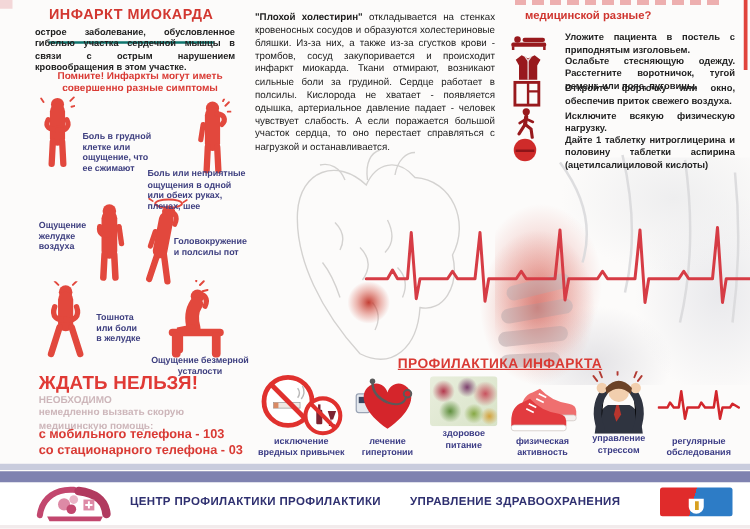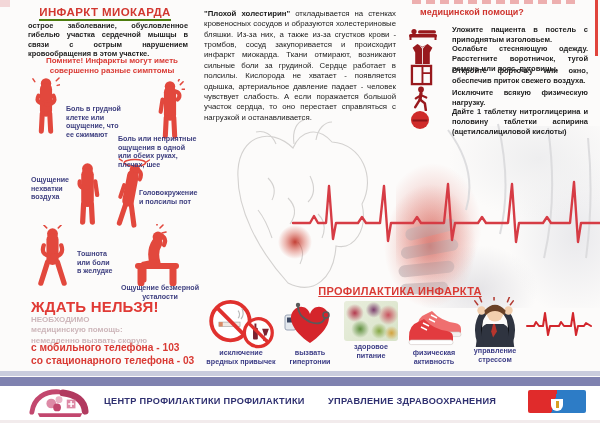--- a/index.html
+++ b/index.html
@@ -8,21 +8,21 @@
     background:#fcfbfa;
     font-family:"Liberation Sans","DejaVu Sans",sans-serif;
     color:#1d1d1d;
   }
   .abs{position:absolute;}
   
   .main-title{
     left:30px;top:6px;width:150px;text-align:center;
     font-size:11.5px;font-weight:bold;color:#d23730;letter-spacing:.4px;
   }
-  .main-title .u{border-bottom:2px solid #4d7c0f;padding-bottom:1px;}
+  .main-title .u{border-bottom:2px solid #0f766e;padding-bottom:15px;}
   .definition{
     left:28px;top:21px;width:160px;font-size:7.4px;line-height:1.28;
     text-align:justify;color:#222;font-weight:600;
   }
   .reminder{
     left:42px;top:56px;width:140px;text-align:center;
     font-size:8px;font-weight:bold;color:#d93a34;line-height:1.25;
   }
   .sym-label{
     font-size:7.1px;line-height:1.22;color:#3f4080;font-weight:600;
@@ -201,30 +201,30 @@
   <circle cx="28" cy="13" r="5.4" fill="#e2483d"></circle>
   <path d="M27,19 C23,25 23,32 25,39" stroke="#e2483d" stroke-width="11" stroke-linecap="round"></path>
   <path d="M34,21 C37,15 33,10 28,12" stroke="#e2483d" stroke-width="4.2" stroke-linecap="round"></path>
   <path d="M24,38 L14,40 L14,56" stroke="#e2483d" stroke-width="5" stroke-linecap="round"></path>
   <path d="M8,42 L46,42" stroke="#e2483d" stroke-width="6" stroke-linecap="round"></path>
   <path d="M11,45 L11,59 M43,45 L43,59" stroke="#e2483d" stroke-width="7" stroke-linecap="round"></path>
 </svg></span>
 
 <div class="abs sym-label lbl1">Боль в грудной клетке или ощущение, что ее сжимают</div>
 <div class="abs sym-label lbl2">Боль или неприятные ощущения в одной или обеих руках, плечах, шее</div>
-<div class="abs sym-label lbl3">Ощущение нехватки воздуха</div>
+<div class="abs sym-label lbl3">Ощущение желудке воздуха</div>
 <div class="abs sym-label lbl4">Головокружение и полсилы пот</div>
 <div class="abs sym-label lbl5">Тошнота или боли в желудке</div>
 <div class="abs sym-label lbl6">Ощущение безмерной усталости</div>
 
 <div class="abs urgent">ЖДАТЬ НЕЛЬЗЯ!</div>
 <div class="abs call-note">
   <div>НЕОБХОДИМО</div>
+  <div>немедленно вызвать скорую</div>
   <div>медицинскую помощь:</div>
-  <div>немедленно вызвать скорую</div>
 </div>
 <div class="abs phones">
   <div>с мобильного телефона - 103</div>
   <div>со стационарного телефона - 03</div>
 </div>
 
 <div class="abs chol"><b>"Плохой холестирин"</b><span> откладывается на стенках кровеносных сосудов и образуются холестериновые бляшки. Из-за них, а также из-за сгустков крови - тромбов, сосуд закупоривается и происходит инфаркт миокарда. Ткани отмирают, возникают сильные боли за грудиной. Сердце работает в полсилы. Кислорода не хватает - появляется одышка, артериальное давление падает - человек чувствует слабость. А если поражается большой участок сердца, то оно перестает справляться с нагрузкой и останавливается.</span></div>
 
 <div class="abs photo-bg"></div>
 <span class="abs art">
@@ -254,21 +254,21 @@
     <rect x="200" y="148" width="56" height="12" rx="6" transform="rotate(-6 200 148)"></rect>
     <rect x="202" y="166" width="48" height="11" rx="5.5" transform="rotate(-3 202 166)"></rect>
   </g>
 
   <circle cx="97" cy="124" r="17" fill="url(#glow)"></circle>
   <ellipse cx="232" cy="128" rx="46" ry="62" fill="url(#glow)" opacity=".5"></ellipse>
 
   <polyline stroke="#d63c45" stroke-width="2.4" stroke-linejoin="round" stroke-linecap="round" points="95,105 112,105 116,98 120,105 128,105 131,68 135,121 138,105 160,105 164,99 168,105 182,105 186,68 190,123 193,105 215,105 219,99 223,105 246,105 250,66 254,122 257,105 280,105 284,99 288,105 310,105 314,66 318,124 321,105 345,105 349,99 353,105 372,105 376,64 380,124 383,105 402,105"></polyline>
 </svg></span>
 
-<div class="abs aid-title">медицинской помощи?</div>
+<div class="abs aid-title">медицинской разные?</div>
 
 <span class="abs aid-icon ai1">
 <svg width="30" height="14" viewBox="0 0 30 14">
   <rect x="1" y="8" width="28" height="3.4" rx="1.5" fill="#98191d"></rect>
   <circle cx="6" cy="5.5" r="2.6" fill="#98191d"></circle>
   <rect x="10" y="4.2" width="18" height="3.4" rx="1.7" fill="#98191d"></rect>
   <rect x="1.5" y="11" width="2" height="3" fill="#98191d"></rect>
       <rect x="26.5" y="11" width="2" height="3" fill="#98191d"></rect>
 </svg></span>
 <div class="abs aid-item-text at1">Уложите пациента в постель с приподнятым изголовьем.</div>
@@ -329,21 +329,21 @@
   <svg width="52" height="46" viewBox="0 0 52 46">
     <rect x="1" y="14" width="11" height="15" rx="2" fill="#e3e8ee" stroke="#9aa4b5" stroke-width="1"></rect>
     <rect x="3" y="16.5" width="7" height="5" fill="#3a4660"></rect>
     <path d="M26,42 C8,30 3,16 10,9 C16,3 24,6 26,13 C28,6 36,3 42,9 C49,16 44,30 26,42 Z" fill="#d5252b"></path>
     <path d="M14,5 C14,14 20,18 26,21" stroke="#5a5a5a" stroke-width="2" fill="none"></path>
     <circle cx="14" cy="4" r="2.2" fill="#5a5a5a"></circle>
     <path d="M26,21 C34,24 40,22 41,16" stroke="#5a5a5a" stroke-width="1.6" fill="none"></path>
     <circle cx="42" cy="14" r="3" fill="none" stroke="#5a5a5a" stroke-width="1.6"></circle>
   </svg>
     </span>
-  <div class="prev-label">вызвать гипертонии</div>
+  <div class="prev-label">лечение гипертонии</div>
 </div>
 
 <div class="abs prev-item p3">
   <span class="prev-icon veg"></span>
   <div class="prev-label">здоровое питание</div>
 </div>
 
 <div class="abs prev-item p4">
   <span class="prev-icon">
   <svg width="58" height="46" viewBox="0 0 58 46">
@@ -377,20 +377,21 @@
     </span>
   <div class="prev-label">управление стрессом</div>
 </div>
 
 <div class="abs prev-item p6">
   <span class="prev-icon">
   <svg width="66" height="30" viewBox="0 0 66 30" fill="none">
     <polyline points="1,17 8,17 10,13 13,17 17,17 19,4 22,26 24,17 33,17 35,13 38,17 45,17 47,4 50,26 52,17 58,17 60,14 65,17" stroke="#d2262c" stroke-width="2" stroke-linejoin="round" stroke-linecap="round"></polyline>
   </svg>
     </span>
+  <div class="prev-label">регулярные обследования</div>
 </div>
 
 <div class="abs bar-light"></div>
 <div class="abs bar-dark"></div>
 <div class="abs footer-area"></div>
 
 <span class="abs footer-logo">
 <svg width="62" height="31" viewBox="0 0 64 32" fill="none">
   <path d="M4,25 C6,10 18,3 32,4" stroke="#c2476e" stroke-width="5" stroke-linecap="round"></path>
   <path d="M36,5 C52,7 58,14 59,24" stroke="#b13a5f" stroke-width="7" stroke-linecap="round"></path>

